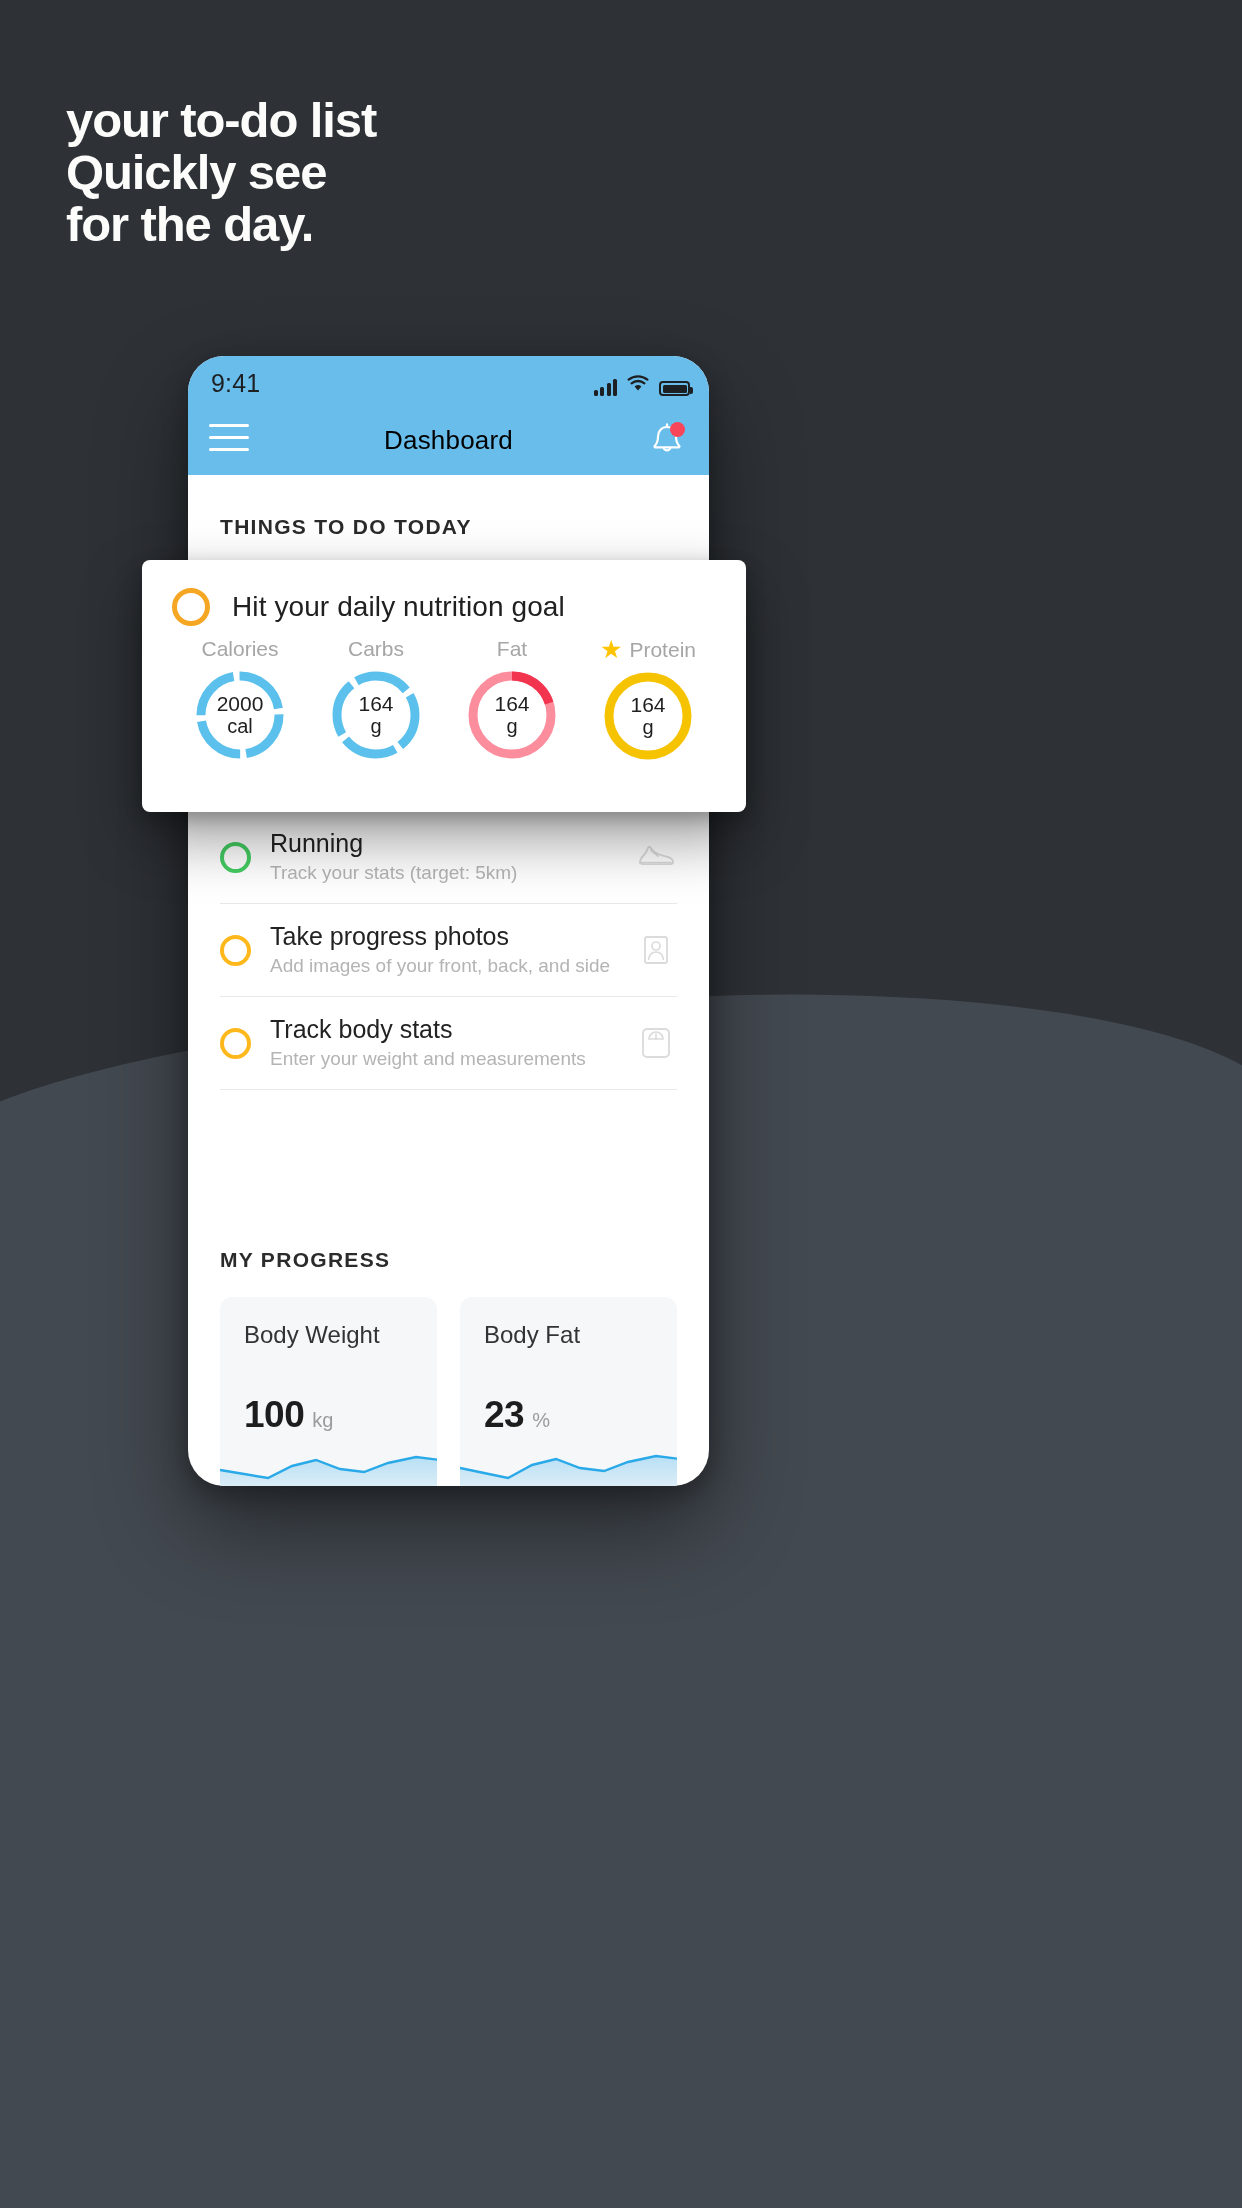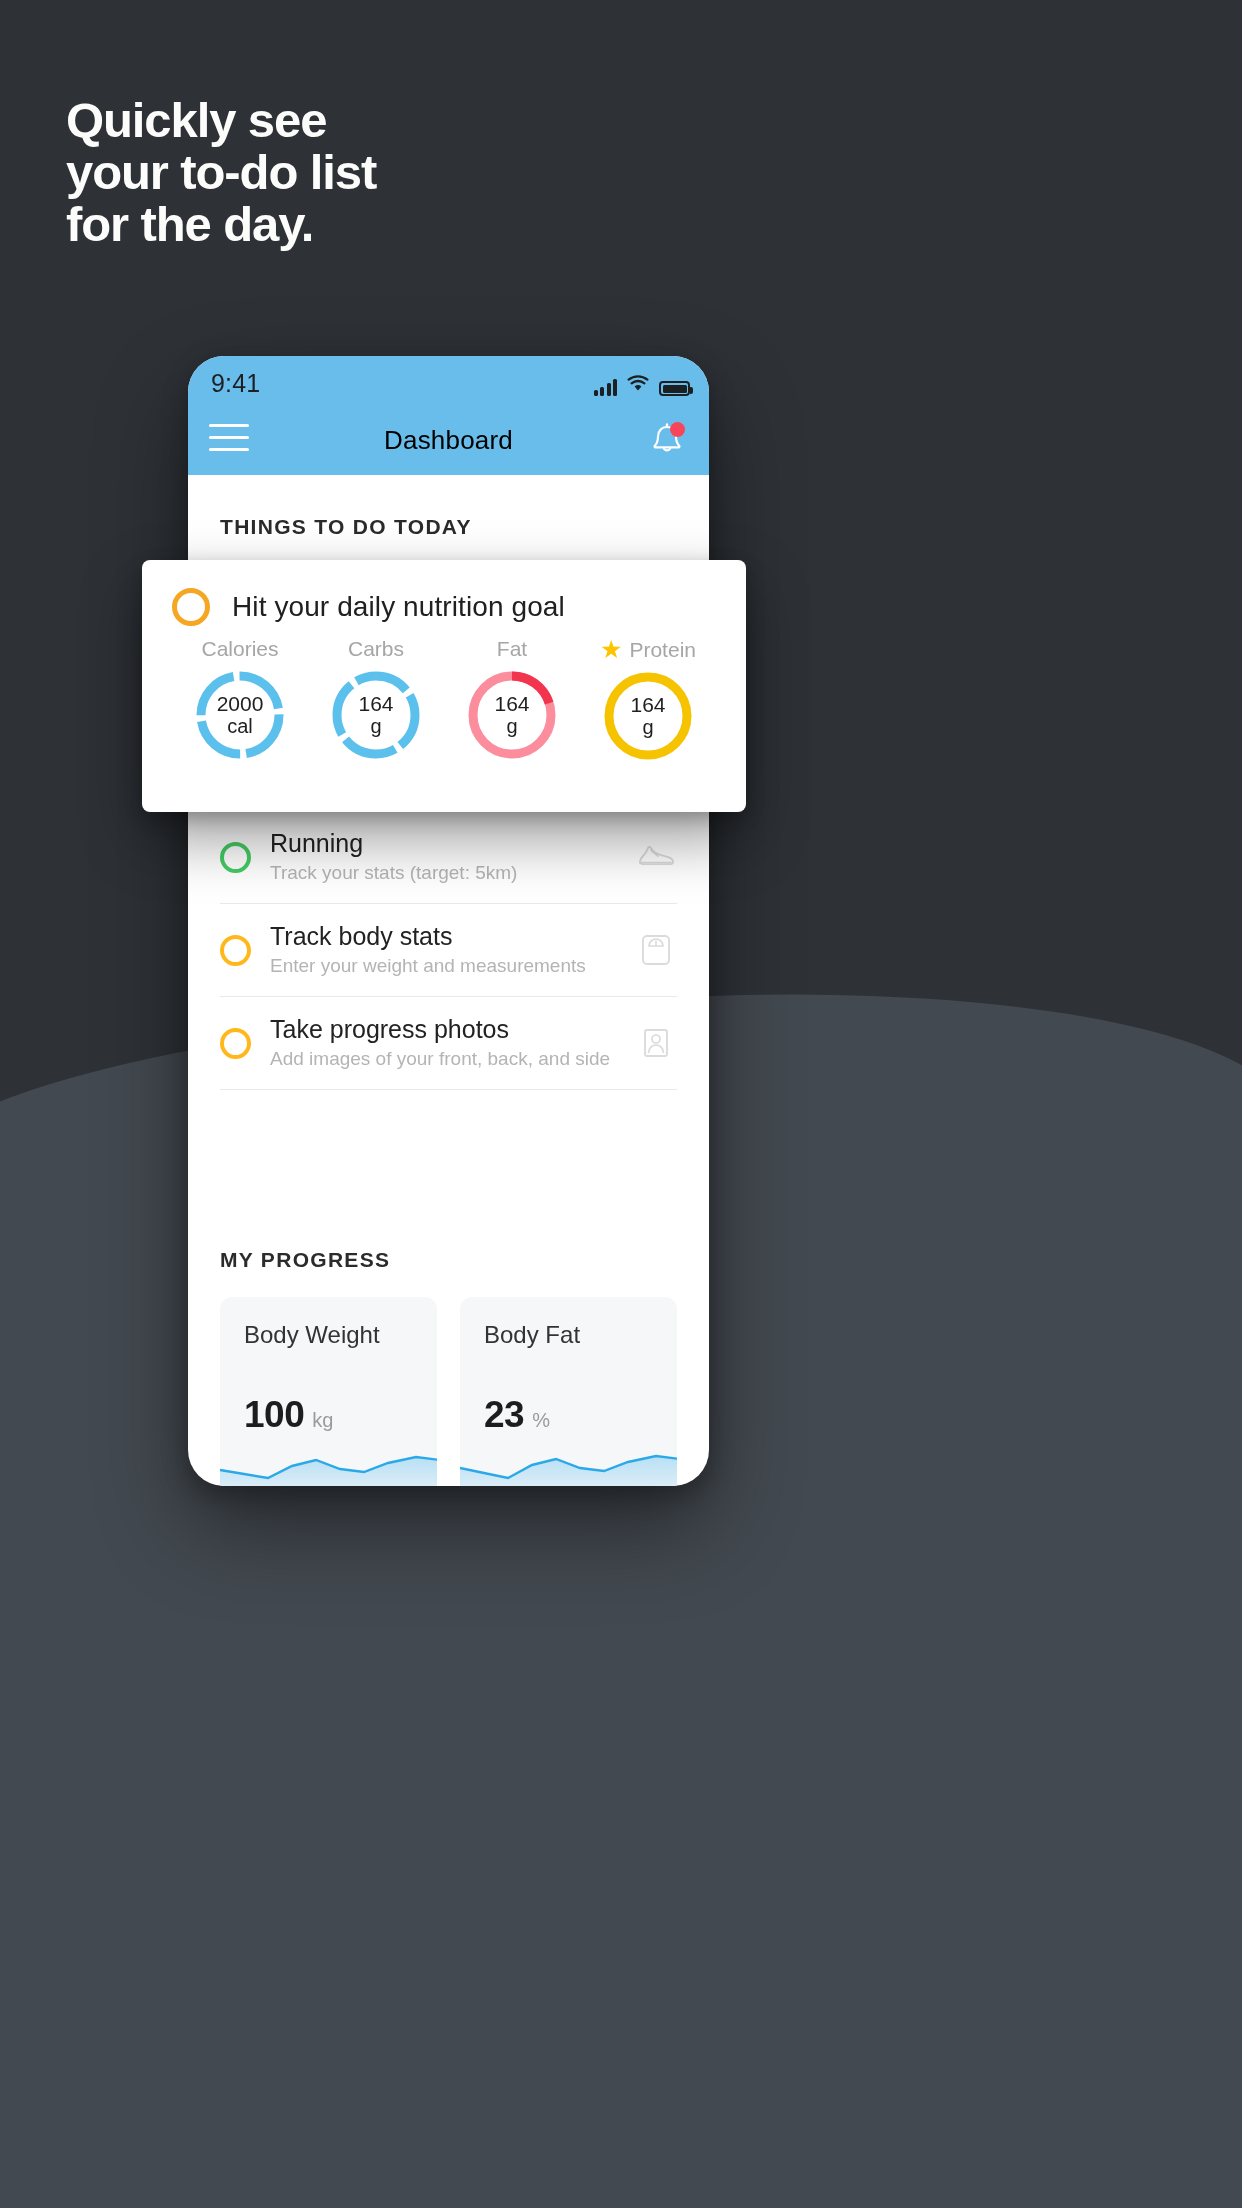--- a/index.html
+++ b/index.html
@@ -139,22 +139,22 @@
   .dn-u{ font-size:20px; color:#1f1f1f; }
 </style>
 </head>
 <body>
 
 <div id="bg-base"></div>
 <div id="bg-lower2"></div>
 <div id="bg-lower"></div>
 
 <h1 id="headline">
+  <span class="hl-line">your to-do list</span>
   <span class="hl-line">Quickly see</span>
-  <span class="hl-line">your to-do list</span>
   <span class="hl-line">for the day.</span>
 </h1>
 
 <div id="phone">
 
   <div class="appbar">
     <div class="statusbar">
       <div class="clock">9:41</div>
       <div class="statusicons">
         <span class="sig">
@@ -209,43 +209,43 @@
           <svg width="42" height="42" viewBox="0 0 42 42">
             <path d="M5 27 c0-3 1-5 3-7 2.3-2.2 4-5 5-8 .4-1.2 1.8-1.5 2.5-.5 1 1.5 2.4 3.6 4.2 4.8 3.6 2.4 8 3.4 12.8 4.6 3.2.8 5 2.3 5.5 4.6.3 1.5-.7 2.6-2.3 2.6H8 c-1.7 0-3-1.2-3-2.5z" fill="none" stroke="#cfcfcf" stroke-width="1.9" stroke-linejoin="round"></path>
             <path d="M16 14 l3 3 M20 17.5 l3 2.6 M6 26.5 h30" stroke="#cfcfcf" stroke-width="1.7" stroke-linecap="round"></path>
           </svg>
         </div>
       </div>
 
       <div class="todo-row">
         <div class="ring"></div>
         <div class="todo-txt">
+          <div class="todo-title">Take progress photos</div>
+          <div class="todo-sub">Add images of your front, back, and side</div>
+        </div>
+        <div class="todo-ico">
+          <svg width="42" height="42" viewBox="0 0 42 42">
+            <rect x="10" y="8" width="22" height="26" rx="2" fill="none" stroke="#cfcfcf" stroke-width="1.9"></rect>
+            <circle cx="21" cy="17" r="4" fill="none" stroke="#cfcfcf" stroke-width="1.7"></circle>
+            <path d="M13.5 31 c0-5 3.6-8 7.5-8 s7.5 3 7.5 8" fill="none" stroke="#cfcfcf" stroke-width="1.7"></path>
+          </svg>
+        </div>
+      </div>
+
+      <div class="todo-row">
+        <div class="ring"></div>
+        <div class="todo-txt">
           <div class="todo-title">Track body stats</div>
           <div class="todo-sub">Enter your weight and measurements</div>
         </div>
         <div class="todo-ico">
           <svg width="42" height="42" viewBox="0 0 42 42">
             <rect x="8" y="7" width="26" height="28" rx="4" fill="none" stroke="#cfcfcf" stroke-width="1.9"></rect>
             <path d="M14 17 a7 7 0 0 1 14 0 z" fill="none" stroke="#cfcfcf" stroke-width="1.7"></path>
             <path d="M21 17 v-5" stroke="#cfcfcf" stroke-width="1.6" stroke-linecap="round"></path>
-          </svg>
-        </div>
-      </div>
-
-      <div class="todo-row">
-        <div class="ring"></div>
-        <div class="todo-txt">
-          <div class="todo-title">Take progress photos</div>
-          <div class="todo-sub">Add images of your front, back, and side</div>
-        </div>
-        <div class="todo-ico">
-          <svg width="42" height="42" viewBox="0 0 42 42">
-            <rect x="10" y="8" width="22" height="26" rx="2" fill="none" stroke="#cfcfcf" stroke-width="1.9"></rect>
-            <circle cx="21" cy="17" r="4" fill="none" stroke="#cfcfcf" stroke-width="1.7"></circle>
-            <path d="M13.5 31 c0-5 3.6-8 7.5-8 s7.5 3 7.5 8" fill="none" stroke="#cfcfcf" stroke-width="1.7"></path>
           </svg>
         </div>
       </div>
 
     </div>
 
     <div class="gap-blank"></div>
 
     <div class="sec-title">MY PROGRESS</div>
 

